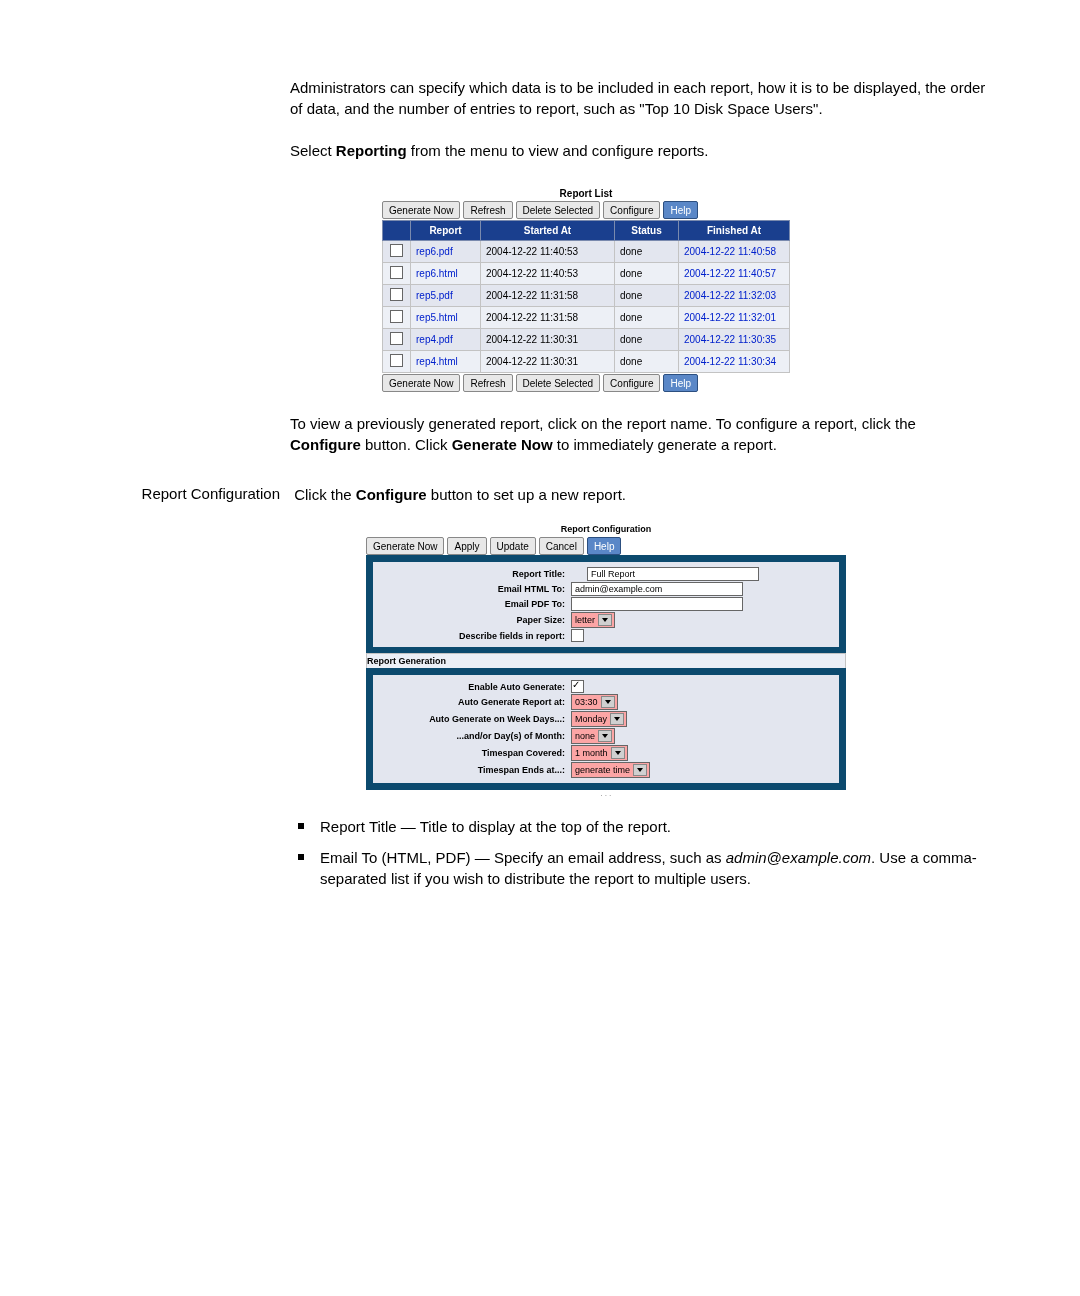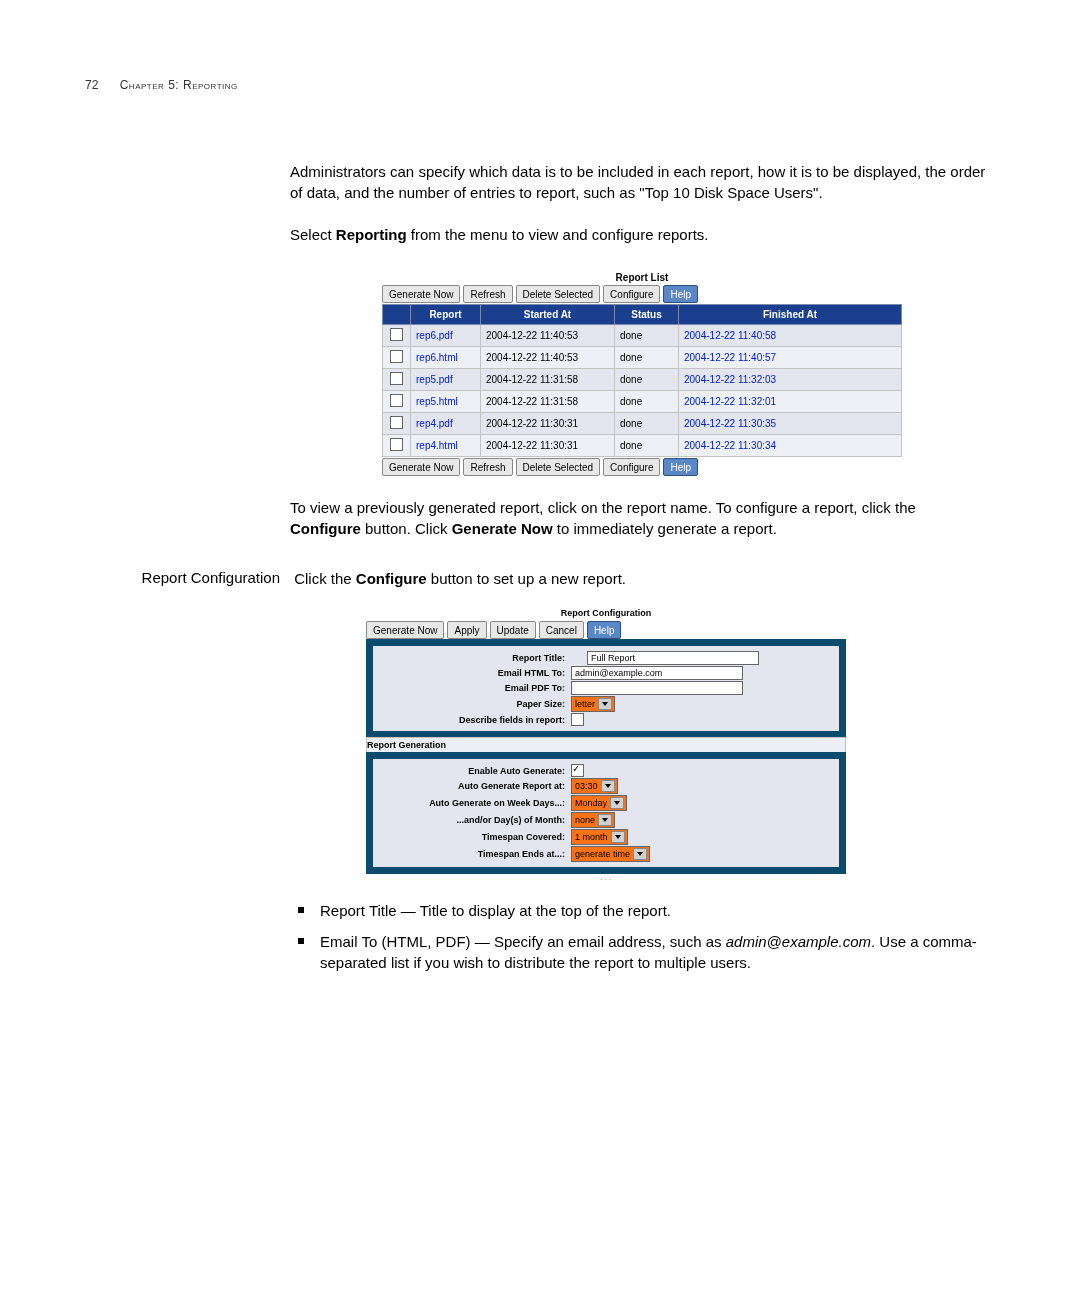--- a/index.html
+++ b/index.html
@@ -51,21 +51,21 @@
     width: 695px;
     vertical-align: top;
     margin-left: 10px;
     line-height: 1.38;
   }
   .section-row { margin-top: 30px; margin-bottom: 18px; }
 
   
   .shot1 {
     margin: 26px 0 22px 92px;
-    width: 520px;
+    width: 408px;
     font-size: 10px;
     color: #000;
   }
   .shot-title {
     text-align: center;
     font-weight: 700;
     font-size: 10px;
     margin-bottom: 2px;
   }
   .button-row {
@@ -152,21 +152,21 @@
     background: #fff;
     font-size: 9px;
     padding: 0 3px;
     box-sizing: border-box;
   }
   .rc-select {
     display: inline-flex;
     align-items: center;
     height: 14px;
     border: 1px solid #666;
-    background: #f97316;
+    background: #fca5a5;
     font-size: 9px;
     padding: 0 2px 0 3px;
   }
   .rc-select .arrow {
     display: inline-block;
     width: 12px; height: 10px;
     margin-left: 3px;
     background: #d0d0d0;
     border: 1px solid #888;
     position: relative;
@@ -226,24 +226,20 @@
     left: 8px; top: 6px;
     width: 6px; height: 6px;
     background: #000;
   }
 </style>
 </head>
 <body>
 
 <div class="page">
 
-  <div class="running-head">
-    <span class="page-no">72</span>
-    <span class="chap">Chapter 5: Reporting</span>
-  </div>
 
   <div class="content-col">
     <p class="para">Administrators can specify which data is to be included in each report, how it is to be displayed, the order of data, and the number of entries to report, such as "Top 10 Disk Space Users".</p>
     <p class="para">
       <span>Select </span><span class="bold">Reporting</span><span> from the menu to view and configure reports.</span>
     </p>
 
     <div class="shot1">
       <div class="shot-title">Report List</div>
       <div class="button-row">

